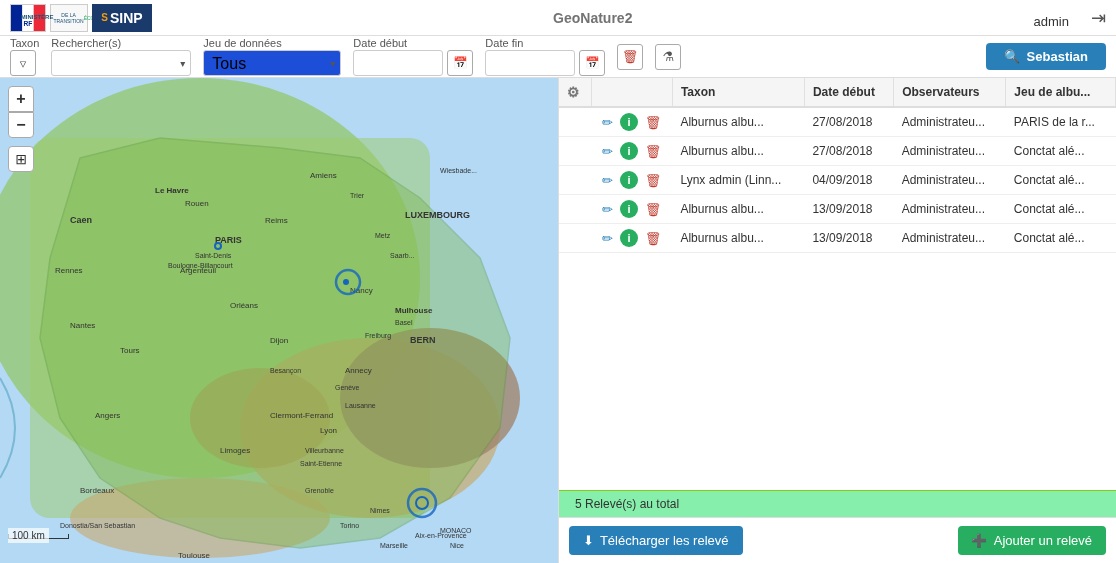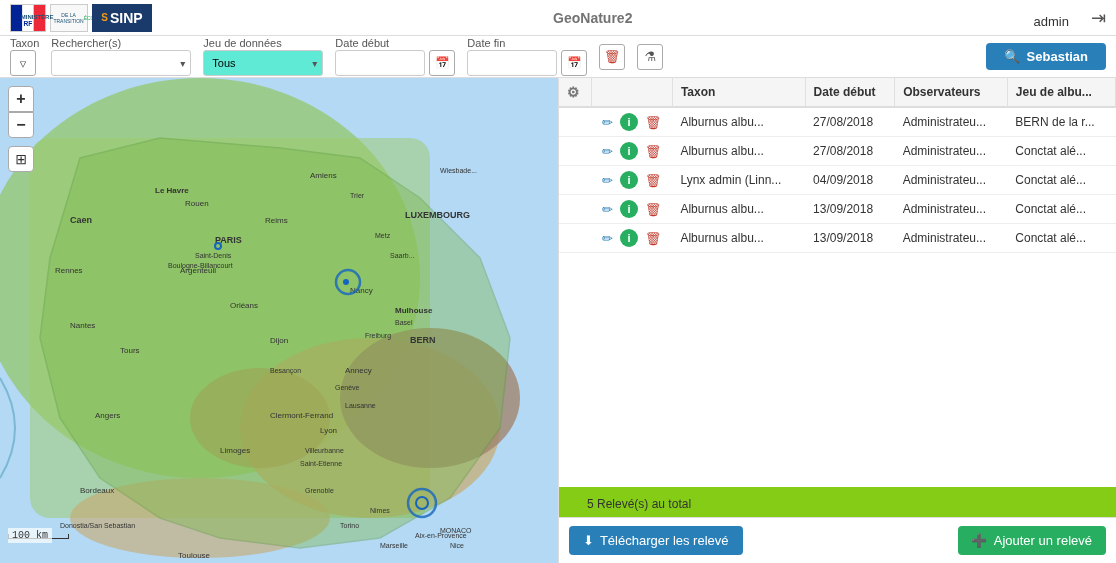--- a/index.html
+++ b/index.html
@@ -75,23 +75,23 @@
       outline: none;
     }
     .toolbar-select-wrap {
       position: relative; display: flex; align-items: center;
     }
     .toolbar-select {
       appearance: none;
       border: 1px solid #ccc;
       border-radius: 3px;
       padding: 3px 24px 3px 8px;
-      font-size: 11px;
+      font-size: 16px;
       height: 26px;
-      background: #5eead4;
+      background: #1d4ed8;
       cursor: pointer;
       outline: none;
       min-width: 120px;
     }
     .select-arrow {
       position: absolute; right: 6px; top: 50%; transform: translateY(-50%);
       font-size: 10px; color: #555; pointer-events: none;
     }
     .toolbar-filter-btn {
       background: none; border: 1px solid #aaa;
@@ -181,21 +181,20 @@
       display: flex; align-items: center; justify-content: center;
       cursor: pointer; font-size: 14px; color: #333;
     }
     .map-scale {
       position: absolute;
       bottom: 20px; left: 8px;
       font-size: 10px; color: #333;
       background: rgba(255,255,255,0.7);
       padding: 2px 4px;
       border-radius: 0;
-      font-family: Liberation Mono, monospace;
     }
     .map-attribution {
       position: absolute;
       bottom: 4px; left: 0; right: 0;
       text-align: center;
       font-size: 9px; color: #333;
       background: rgba(255,255,255,0.5);
       padding: 1px;
     }
 
@@ -249,25 +248,25 @@
       cursor: pointer; font-size: 13px;
       padding: 1px 3px;
       border-radius: 3px;
     }
     .icon-btn.edit { color: #2980b9; }
     .icon-btn.info { color: #27ae60; background: #27ae60; color: #fff; border-radius: 50%; width: 18px; height: 18px; display:flex; align-items:center; justify-content:center; font-size:11px; font-weight:bold; }
     .icon-btn.trash { color: #c0392b; }
     .gear-icon { color: #777; font-size: 14px; cursor: pointer; }
 
     .table-footer {
-      padding: 6px 28px;
+      padding: 6px 16px;
       font-size: 12px;
       color: #333;
-      border-top: 4px solid #84cc16;
-      background: #84cc16;
+      border-top: 1px solid #84cc16;
+      background: #86efac;
     }
 
     
     .bottom-bar {
       display: flex;
       align-items: center;
       justify-content: space-between;
       padding: 8px 10px;
       border-top: 1px solid #ddd;
       background: #fff;
@@ -511,21 +510,21 @@
     <td>
       <div class="action-icons">
         <button class="icon-btn edit" title="Edit">✏</button>
         <button class="icon-btn info" title="Info">i</button>
         <button class="icon-btn trash" title="Delete">🗑</button>
       </div>
     </td>
     <td>Alburnus albu...</td>
     <td>27/08/2018</td>
     <td>Administrateu...</td>
-    <td>BERN de la r...</td>
+    <td>PARIS de la r...</td>
   </tr>
             <tr>
     <td></td>
     <td>
       <div class="action-icons">
         <button class="icon-btn edit" title="Edit">✏</button>
         <button class="icon-btn info" title="Info">i</button>
         <button class="icon-btn trash" title="Delete">🗑</button>
       </div>
     </td>

